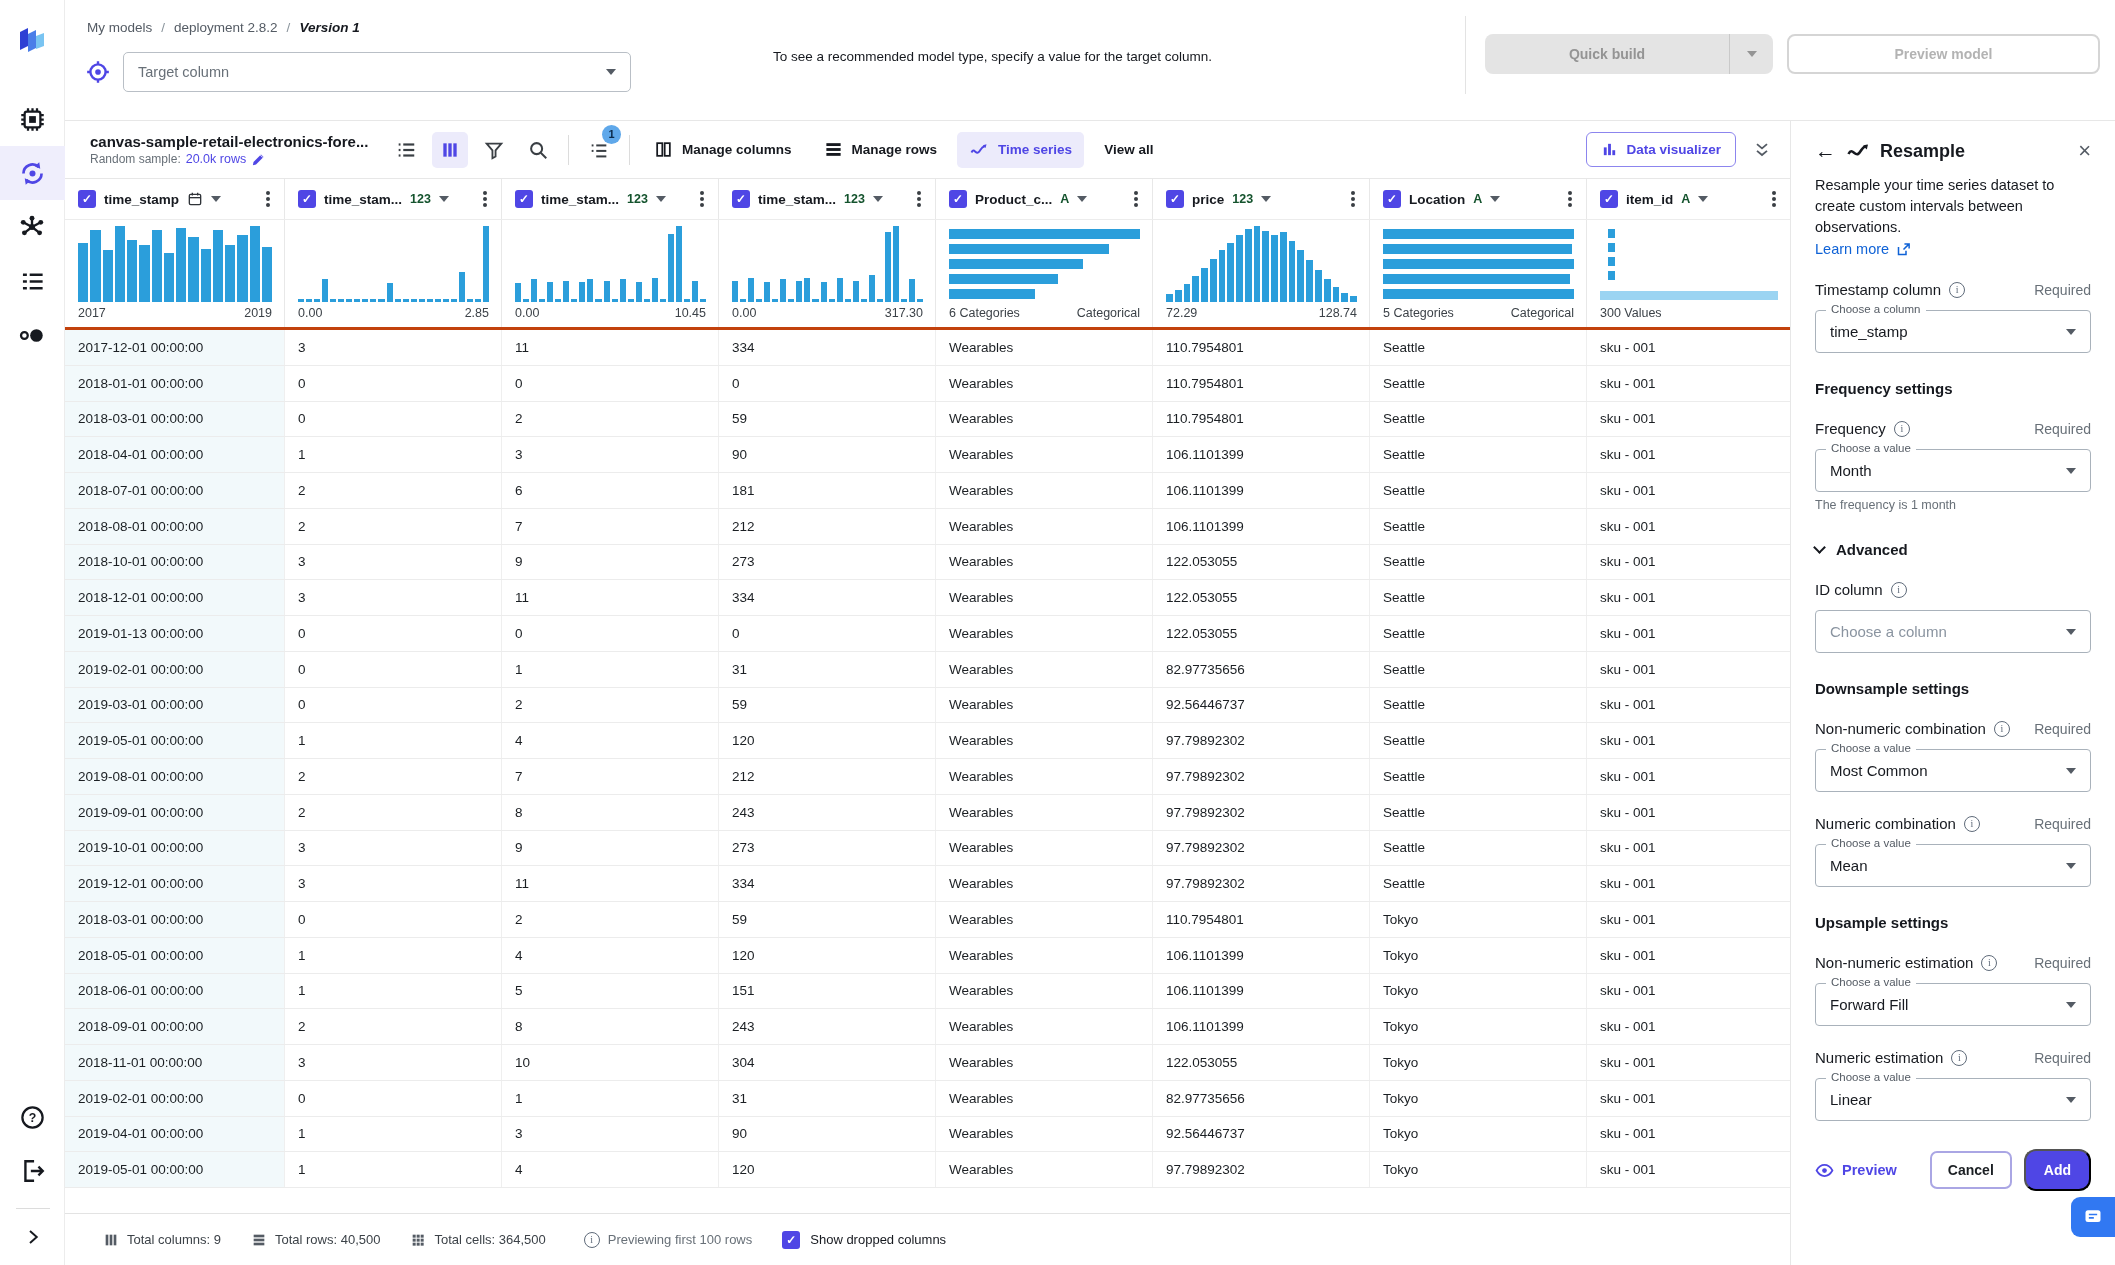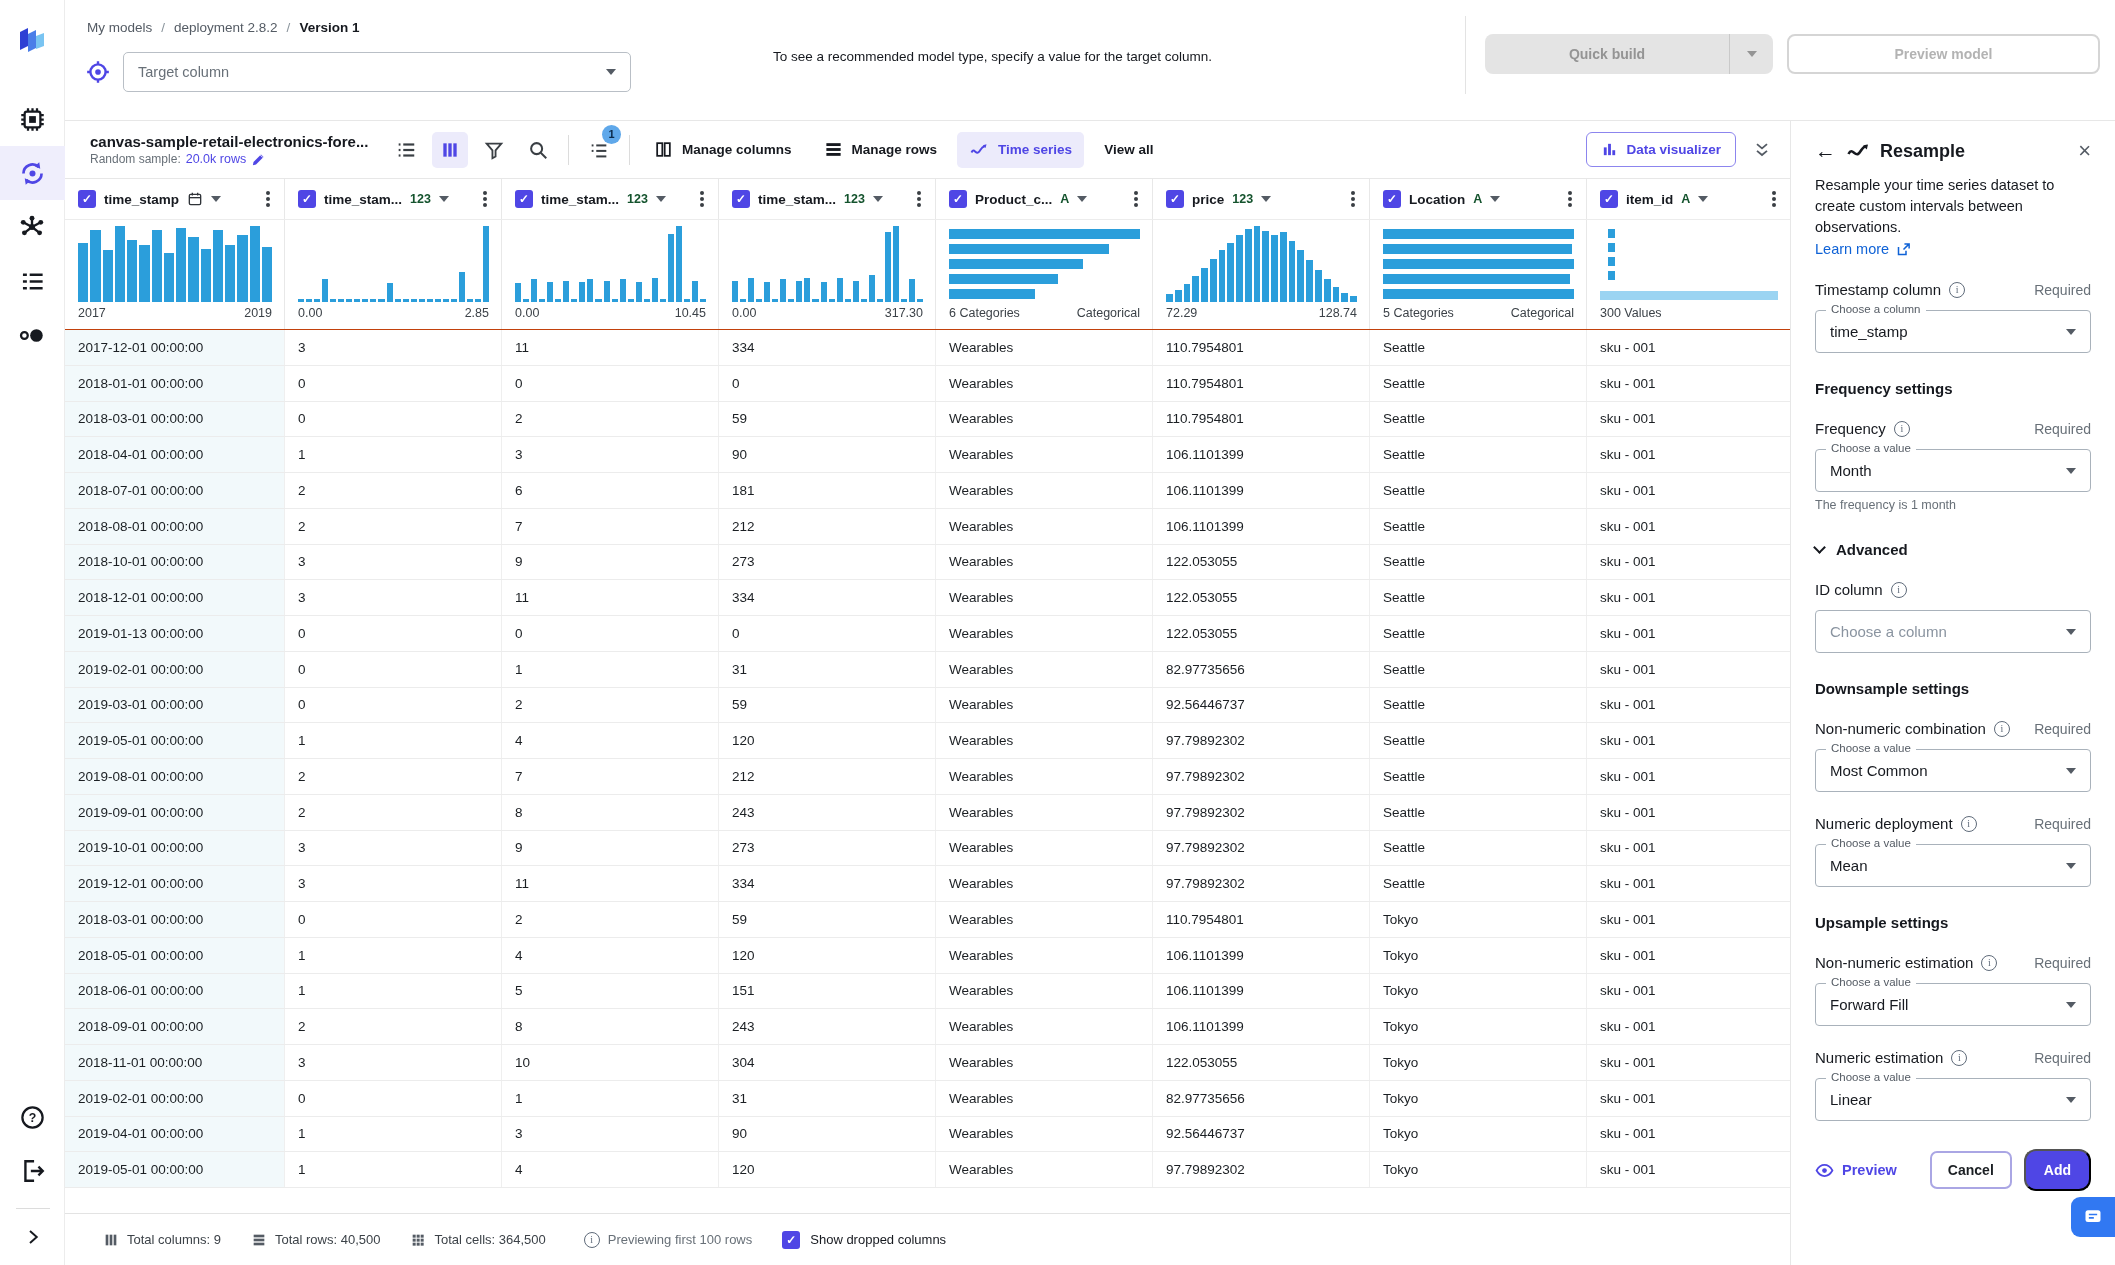--- a/index.html
+++ b/index.html
@@ -13,21 +13,21 @@
   .side-slot { width:65px; height:54px; display:flex; align-items:center; justify-content:center; }
   .side-slot.active { background:#efeefc; }
   .logo-slot { margin-bottom:26px; }
   .side-bottom { position:absolute; bottom:10px; left:0; width:65px; display:flex; flex-direction:column; align-items:center; }
   .side-divider { width:34px; height:1px; background:#dcdcdc; margin:10px 0; }
   
   .main { width:2050px; display:flex; flex-direction:column; }
   .app-header { height:121px; border-bottom:1px solid #e7e7e7; position:relative; flex:0 0 121px; }
   .breadcrumb { position:absolute; left:22px; top:20px; font-size:13.5px; color:#545b64; display:flex; gap:9px; align-items:center; }
   .breadcrumb .sep { color:#8a949c; }
-  .breadcrumb .current { color:#16191f; font-weight:bold; }
+  .breadcrumb .current { color:#16191f; font-weight:bold;font-style:italic; }
   .target-row { position:absolute; left:20px; top:52px; display:flex; align-items:center; gap:12px; }
   .target-select { width:508px; height:40px; border:1px solid #b9bfc6; border-radius:5px; display:flex; align-items:center; padding:0 14px; font-size:14.5px; color:#687078; }
   .target-select .caret { margin-left:auto; }
   .caret { width:0; height:0; border-left:5px solid transparent; border-right:5px solid transparent; border-top:6px solid #545b64; }
   .header-hint { position:absolute; left:708px; top:49px; font-size:13.5px; color:#16191f; width:640px; }
   .header-vdiv { position:absolute; left:1400px; top:16px; height:78px; width:1px; background:#e3e3e3; }
   .quickbuild { position:absolute; left:1420px; top:34px; height:40px; display:flex; border-radius:8px; overflow:hidden; background:#e4e4e4; }
   .quickbuild .qb-main { padding:0 20px; display:flex; align-items:center; font-weight:bold; font-size:14px; color:#949494; width:244px; justify-content:center; }
   .quickbuild .qb-caret { width:44px; border-left:1px solid #c9c9c9; display:flex; align-items:center; justify-content:center; }
   .quickbuild .qb-caret .caret { border-top-color:#949494; }
@@ -52,21 +52,21 @@
   .grid { flex:1; display:flex; flex-direction:column; min-height:0; }
   .source-row { height:25px; flex:0 0 25px; display:flex; }
   .source-tab { width:220px; background:#A2DDE7; font-size:12.5px; font-weight:bold; color:#16191f; display:flex; align-items:center; padding-left:14px; }
   .col-headers { height:41px; flex:0 0 41px; display:flex; border-bottom:1px solid #ececec; }
   .col-head { display:flex; align-items:center; gap:8px; padding:0 10px 0 13px; border-right:1px solid #e8e8e8; }
   .col-head:last-child { border-right:none; }
   .cbx { width:18px; height:18px; flex:0 0 18px; border-radius:3px; background:#4F46E5; color:#fff; font-size:12px; display:flex; align-items:center; justify-content:center; font-weight:bold; }
   .col-name { font-weight:bold; font-size:13.5px; white-space:nowrap; overflow:hidden; text-overflow:ellipsis; }
   .type-glyph { font-weight:bold; font-size:12.5px; color:#14532d; white-space:nowrap; }
   .kebab { width:4px; height:4px; border-radius:50%; background:#3a3f44; box-shadow:0 -6px 0 #3a3f44, 0 6px 0 #3a3f44; margin-left:auto; margin-right:4px; flex:0 0 4px; }
-  .hist-row { height:110px; flex:0 0 110px; display:flex; border-bottom:1px solid #c2410c;justify-content:space-between; }
+  .hist-row { height:110px; flex:0 0 110px; display:flex; border-bottom:3px solid #c2410c;justify-content:space-between; }
   .hist-cell { border-right:1px solid #e8e8e8; padding:6px 12px 0 13px; display:flex; flex-direction:column; }
   .hist-cell:last-child { border-right:none; }
   .bars { height:76px; display:flex; align-items:flex-end; gap:2px; }
   .bar { flex:1; background:#2B9EDB; }
   .hbars { height:76px; display:flex; flex-direction:column; gap:5px; padding-top:3px; }
   .hbar { height:10px; background:#2B9EDB; }
   .vals { height:76px; position:relative; }
   .dash-seg { position:absolute; width:7px; height:9px; background:#2B9EDB; left:8px; }
   .vals-bottom { position:absolute; left:0; right:0; bottom:2px; height:9px; background:#9BD4F2; }
   .hist-foot { height:22px; display:flex; justify-content:space-between; align-items:center; font-size:12.5px; color:#3c4248; }
@@ -941,21 +941,21 @@
         </div>
         <div class="select">
           <span class="legend">Choose a value</span>
           <span>Most Common</span>
           <span class="caret sel-caret"></span>
         </div>
       </div>
 
       <div class="field">
         <div class="field-head">
-          <span>Numeric deployment</span>
+          <span>Numeric combination</span>
           <span class="info-icon">i</span>
           <span class="required">Required</span>
         </div>
         <div class="select">
           <span class="legend">Choose a value</span>
           <span>Mean</span>
           <span class="caret sel-caret"></span>
         </div>
       </div>
 

